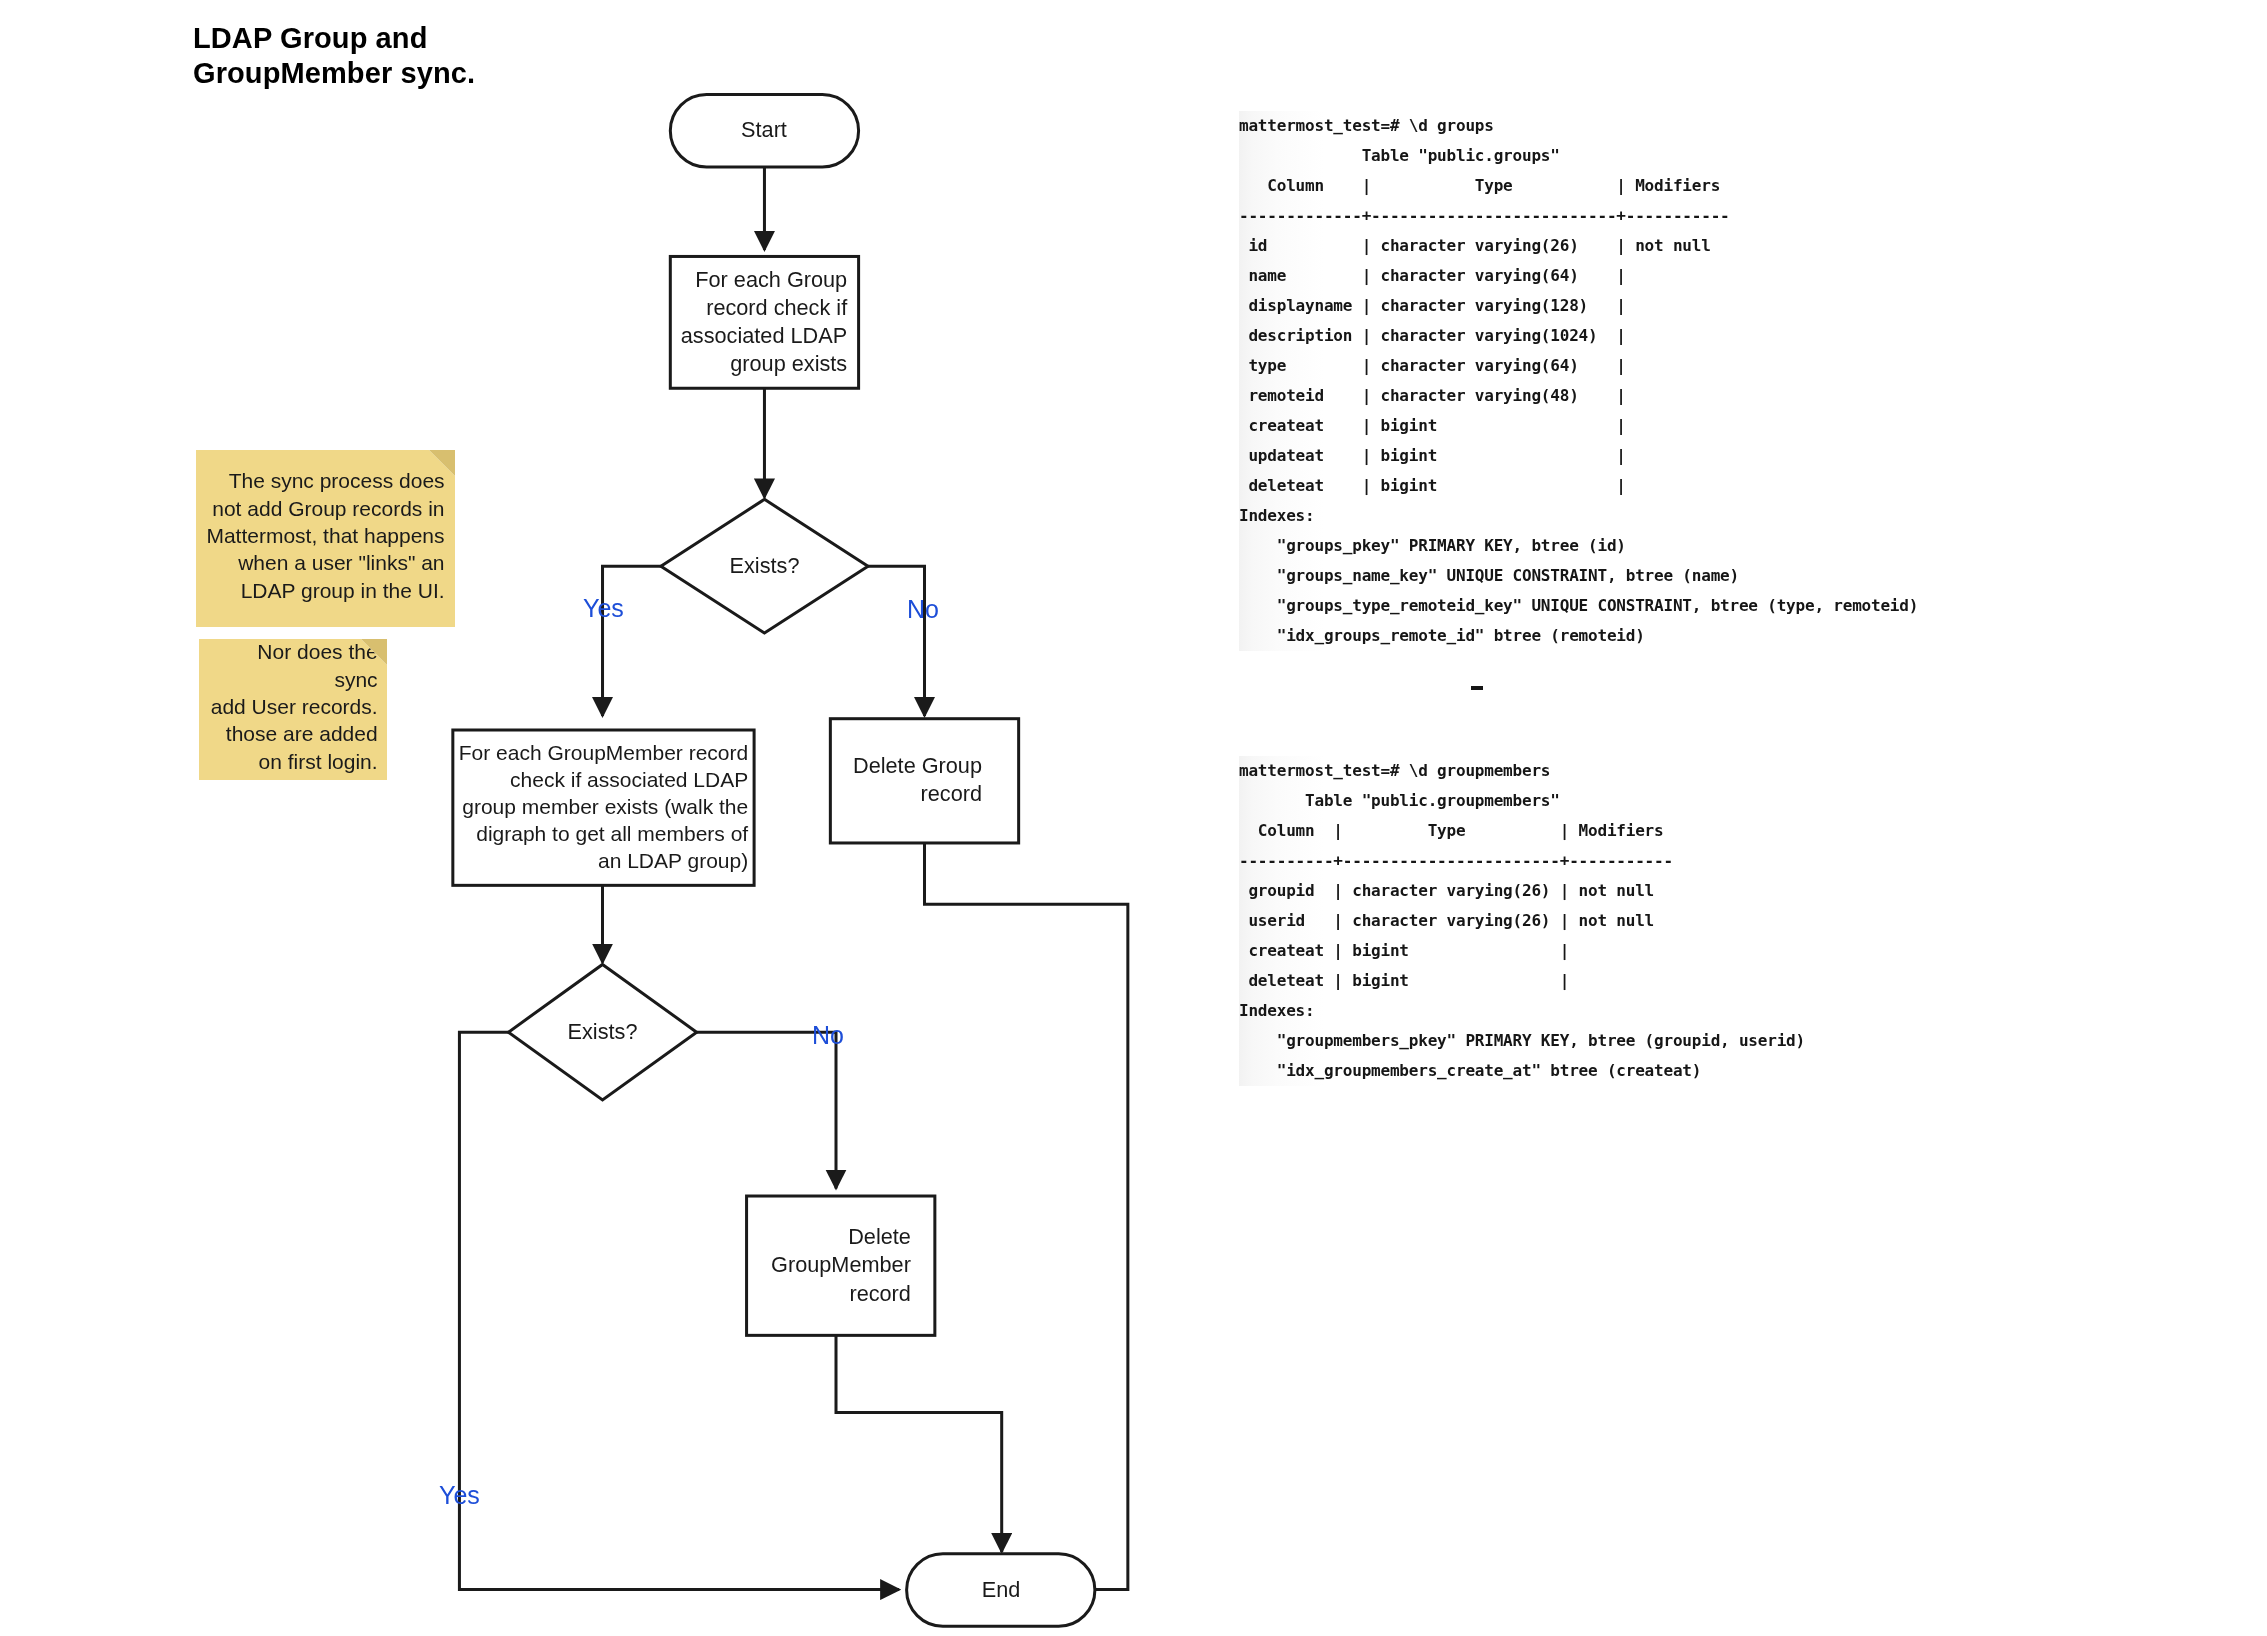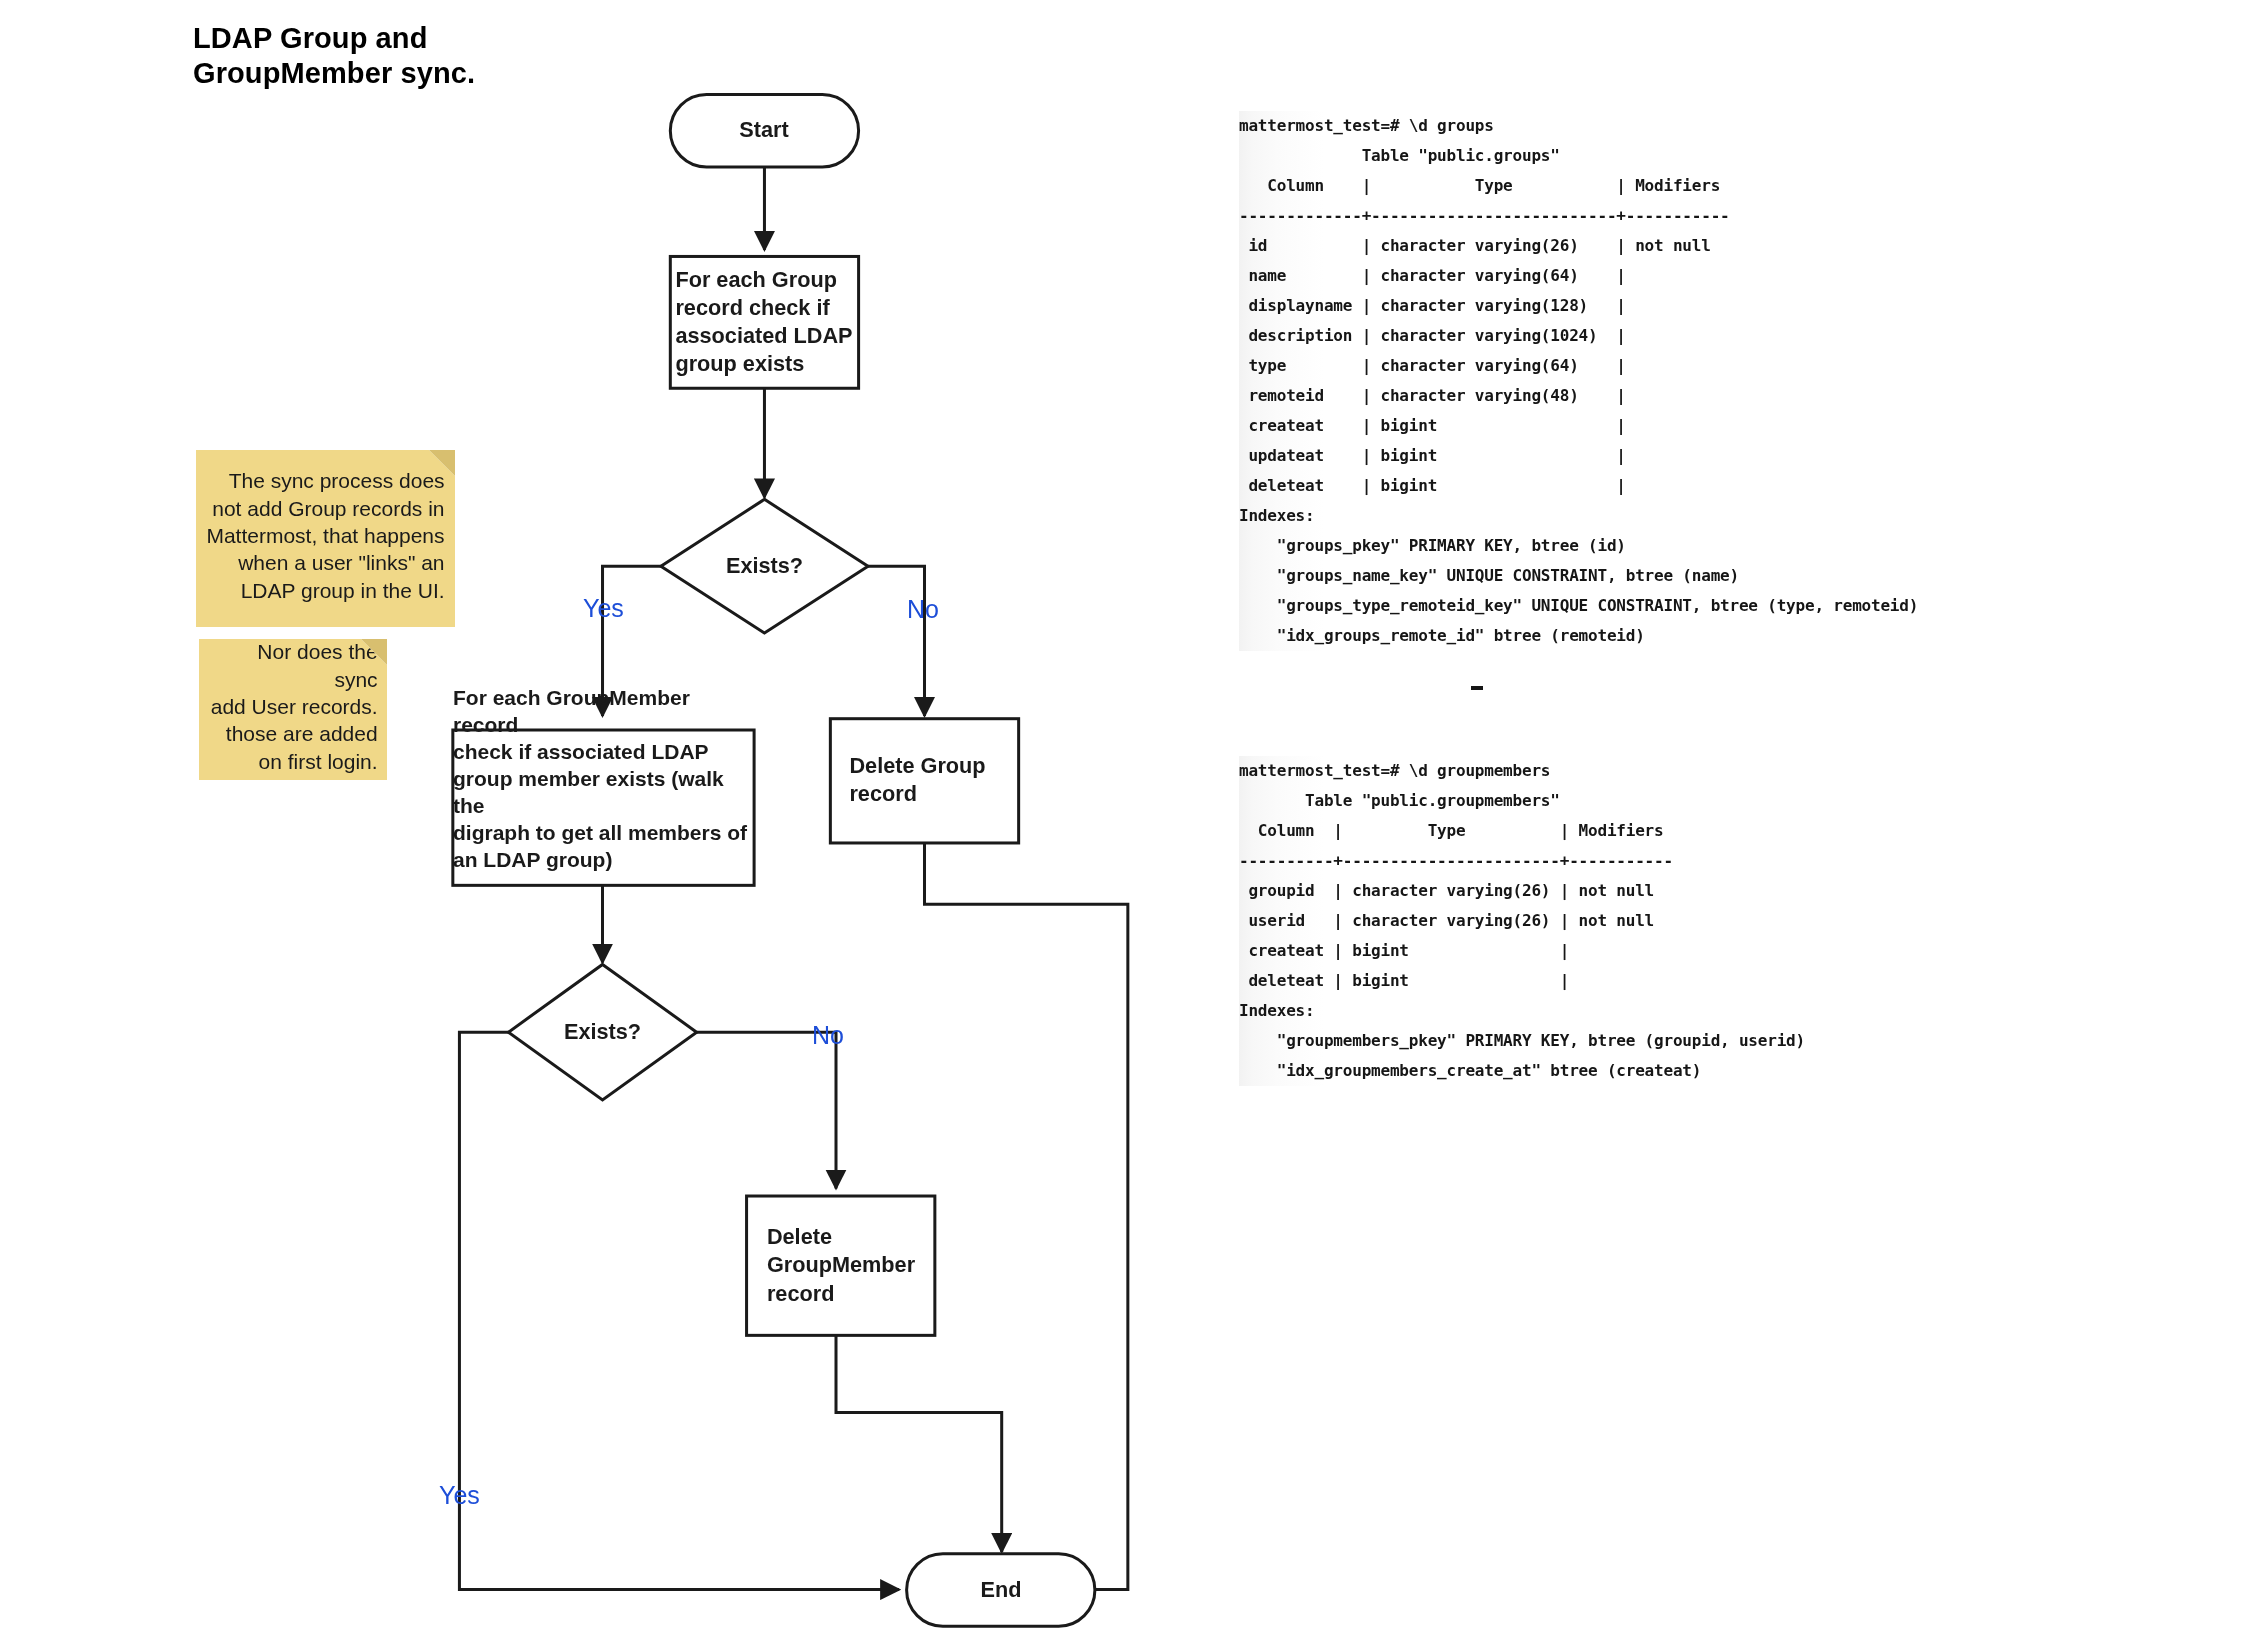--- a/index.html
+++ b/index.html
@@ -39,27 +39,26 @@
     height: 1637px;
     pointer-events: none;
   }
 
   
   .node-label {
     position: absolute;
     display: flex;
     align-items: center;
     justify-content: center;
-    text-align: left;
+    text-align: right;
     font-size: 21.7px;
     line-height: 1.30;
     color: #1a1a1a;
     white-space: pre-line;
     pointer-events: none;
-    font-weight: bold;
   }
   .node-label.small { font-size: 21px; line-height: 1.28; }
 
   .edge-label {
     position: absolute;
     font-size: 25px;
     color: #1d4ed8;
     line-height: 1;
     white-space: nowrap;
   }
@@ -170,21 +169,21 @@
 
 <div class="node-label" style="left:670px; top:94px; width:188px; height:73px;">Start</div>
 
 <div class="node-label" style="left:670px; top:256px; width:188px; height:132px;">For each Group
 record check if
 associated LDAP
 group exists</div>
 
 <div class="node-label" style="left:680px; top:532px; width:169px; height:68px;">Exists?</div>
 
-<div class="node-label small" style="left:453px; top:702px; width:301px; height:155px;">For each GroupMember record
+<div class="node-label small" style="left:453px; top:730px; width:301px; height:155px;">For each GroupMember record
 check if associated LDAP
 group member exists (walk the
 digraph to get all members of
 an LDAP group)</div>
 
 <div class="node-label" style="left:831px; top:718px; width:173px; height:124px;">Delete Group
 record</div>
 
 <div class="node-label" style="left:518px; top:998px; width:169px; height:68px;">Exists?</div>
 

